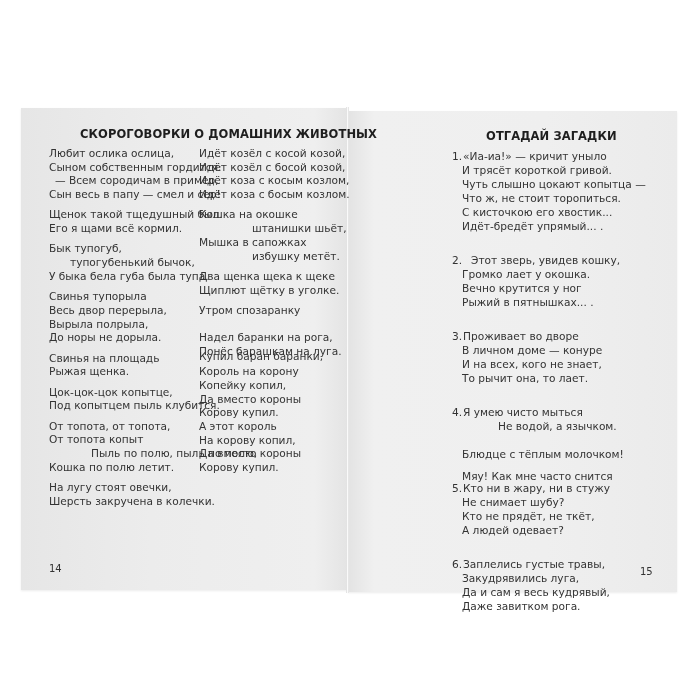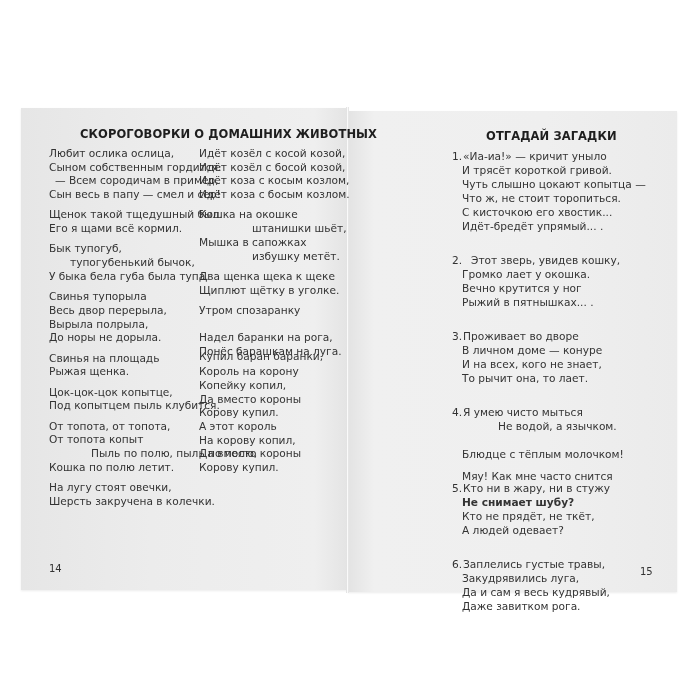--- a/index.html
+++ b/index.html
@@ -114,21 +114,21 @@
     <div class="line" style="left: 462px; top: 343.9px;">В личном доме — конуре</div>
     <div class="line" style="left: 462px; top: 357.8px;">И на всех, кого не знает,</div>
     <div class="line" style="left: 462px; top: 371.7px;">То рычит она, то лает.</div>
     <div class="num" style="left: 452px; top: 406.1px;">4.</div>
     <div class="line" style="left: 463px; top: 406.1px;">Я умею чисто мыться</div>
     <div class="line" style="left: 462px; top: 420px; margin-left: 36px;">Не водой, а язычком.</div>
     <div class="line" style="left: 462px; top: 433.9px; margin-top: 36px;">Мяу! Как мне часто снится</div>
     <div class="line" style="left: 462px; top: 447.8px;">Блюдце с тёплым молочком!</div>
     <div class="num" style="left: 452px; top: 482.2px;">5.</div>
     <div class="line" style="left: 463px; top: 482.2px;">Кто ни в жару, ни в стужу</div>
-    <div class="line" style="left: 462px; top: 496.1px; font-weight: bold;">Не снимает шубу?</div>
+    <div class="line" style="left: 462px; top: 496.1px;">Не снимает шубу?</div>
     <div class="line" style="left: 462px; top: 510px;">Кто не прядёт, не ткёт,</div>
     <div class="line" style="left: 462px; top: 523.9px;">А людей одевает?</div>
     <div class="num" style="left: 452px; top: 558.3px;">6.</div>
     <div class="line" style="left: 463px; top: 558.3px;">Заплелись густые травы,</div>
     <div class="line" style="left: 462px; top: 572.2px;">Закудрявились луга,</div>
     <div class="line" style="left: 462px; top: 586.1px;">Да и сам я весь кудрявый,</div>
     <div class="line" style="left: 462px; top: 600px;">Даже завитком рога.</div>
   </div>
 <div class="pagenum" style="left:640px; top:566px;">15</div>
 

